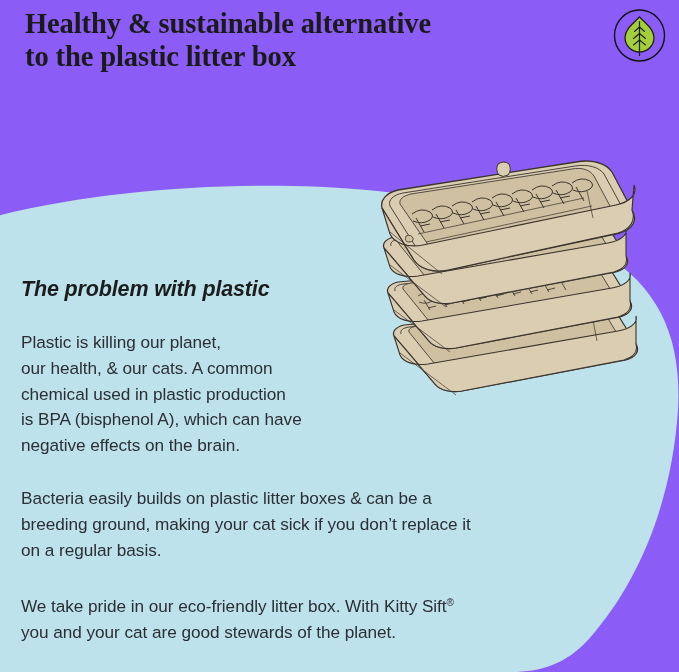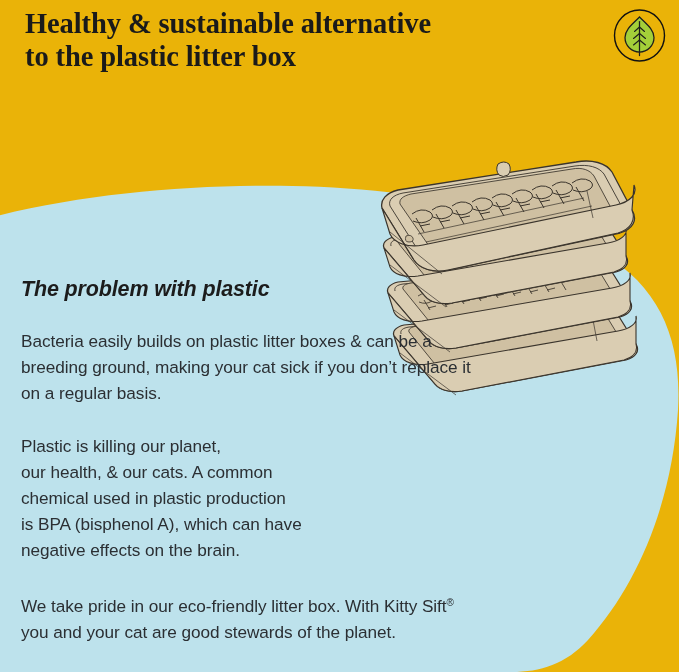--- a/index.html
+++ b/index.html
@@ -12,21 +12,21 @@
     background: #ffffff;
     font-family: "Liberation Sans", sans-serif;
     overflow: hidden;
     position: relative;
   }
 
   #infographic {
     position: relative;
     width: 679px;
     height: 672px;
-    background: #eab308;
+    background: #8b5cf6;
     overflow: hidden;
   }
 
   
   .blob-layer {
     position: absolute;
     left: 0; top: 0;
     width: 679px; height: 672px;
     z-index: 1;
   }
@@ -341,25 +341,25 @@
                C 252 54, 260 46, 256 37 L254 62
                C 258 72, 253 81, 240 85 L70 122
                C 55 125, 42 121, 36 112 Z" fill="#dacdb2" stroke="#3a342c" stroke-width="1.15"></path>
       <path d="M12 84 L64 126" fill="none" stroke="#3a342c" stroke-width="0.7"></path>
       <path d="M209 43 L215 70" fill="none" stroke="#3a342c" stroke-width="0.7"></path>
     </g>
   </svg>
 
   <div class="copy">
     <h2 class="subhead">The problem with plastic</h2>
-    <p class="para second">Bacteria easily builds on plastic litter boxes &amp; can be a
-breeding ground, making your cat sick if you don’t replace it
-on a regular basis.</p>
     <p class="para first">Plastic is killing our planet,
 our health, &amp; our cats. A common
 chemical used in plastic production
 is BPA (bisphenol A), which can have
 negative effects on the brain.</p>
+    <p class="para second">Bacteria easily builds on plastic litter boxes &amp; can be a
+breeding ground, making your cat sick if you don’t replace it
+on a regular basis.</p>
     <p class="para closing"><span>We take pride in our eco-friendly litter box. With Kitty Sift</span><span class="rmark">®</span><span>
 you and your cat are good stewards of the planet.</span></p>
   </div>
 
 </div>
 
 </body></html>

